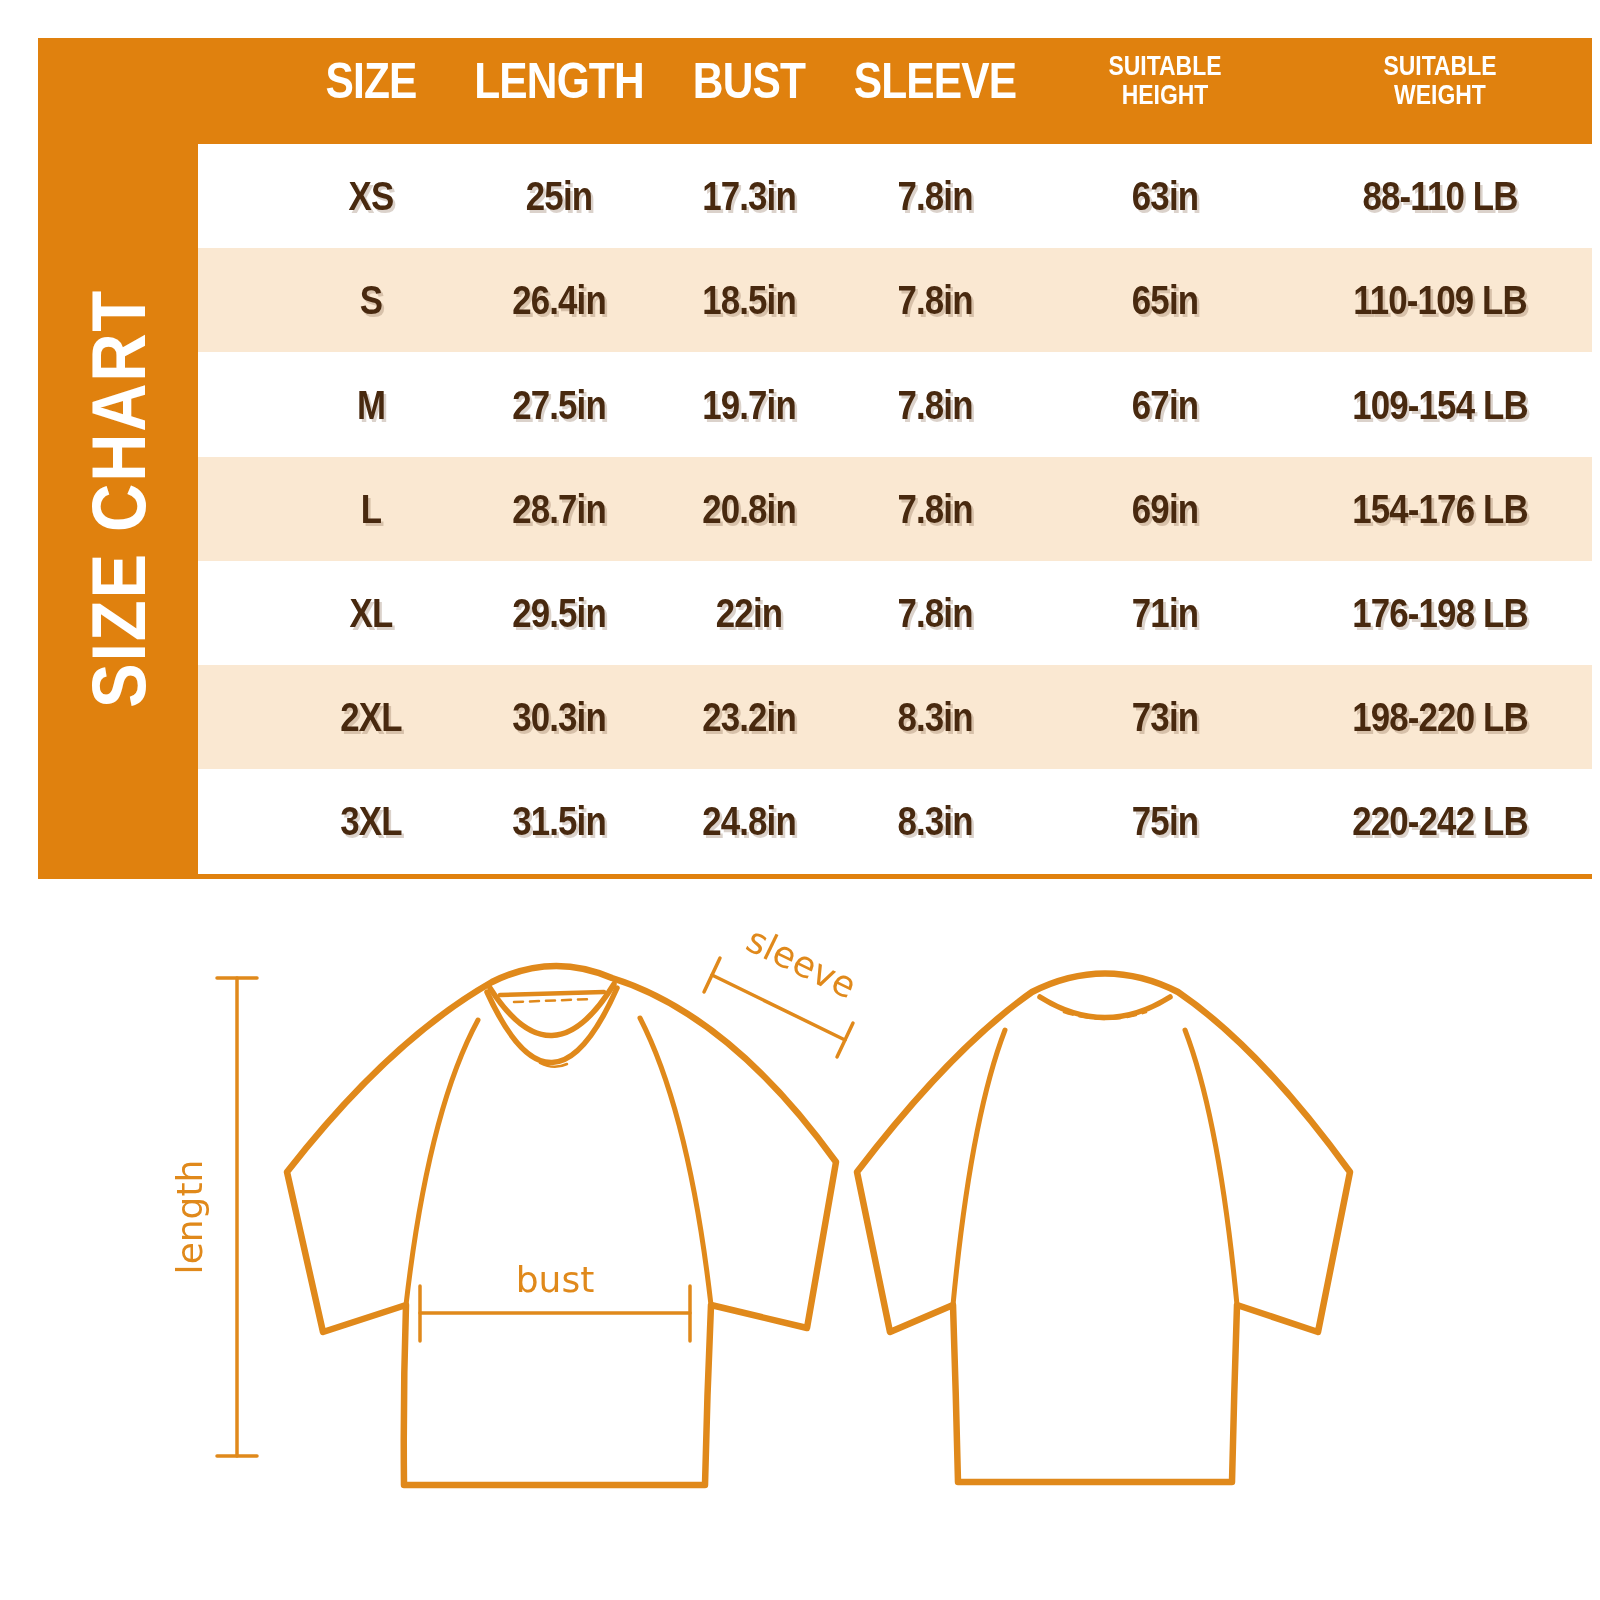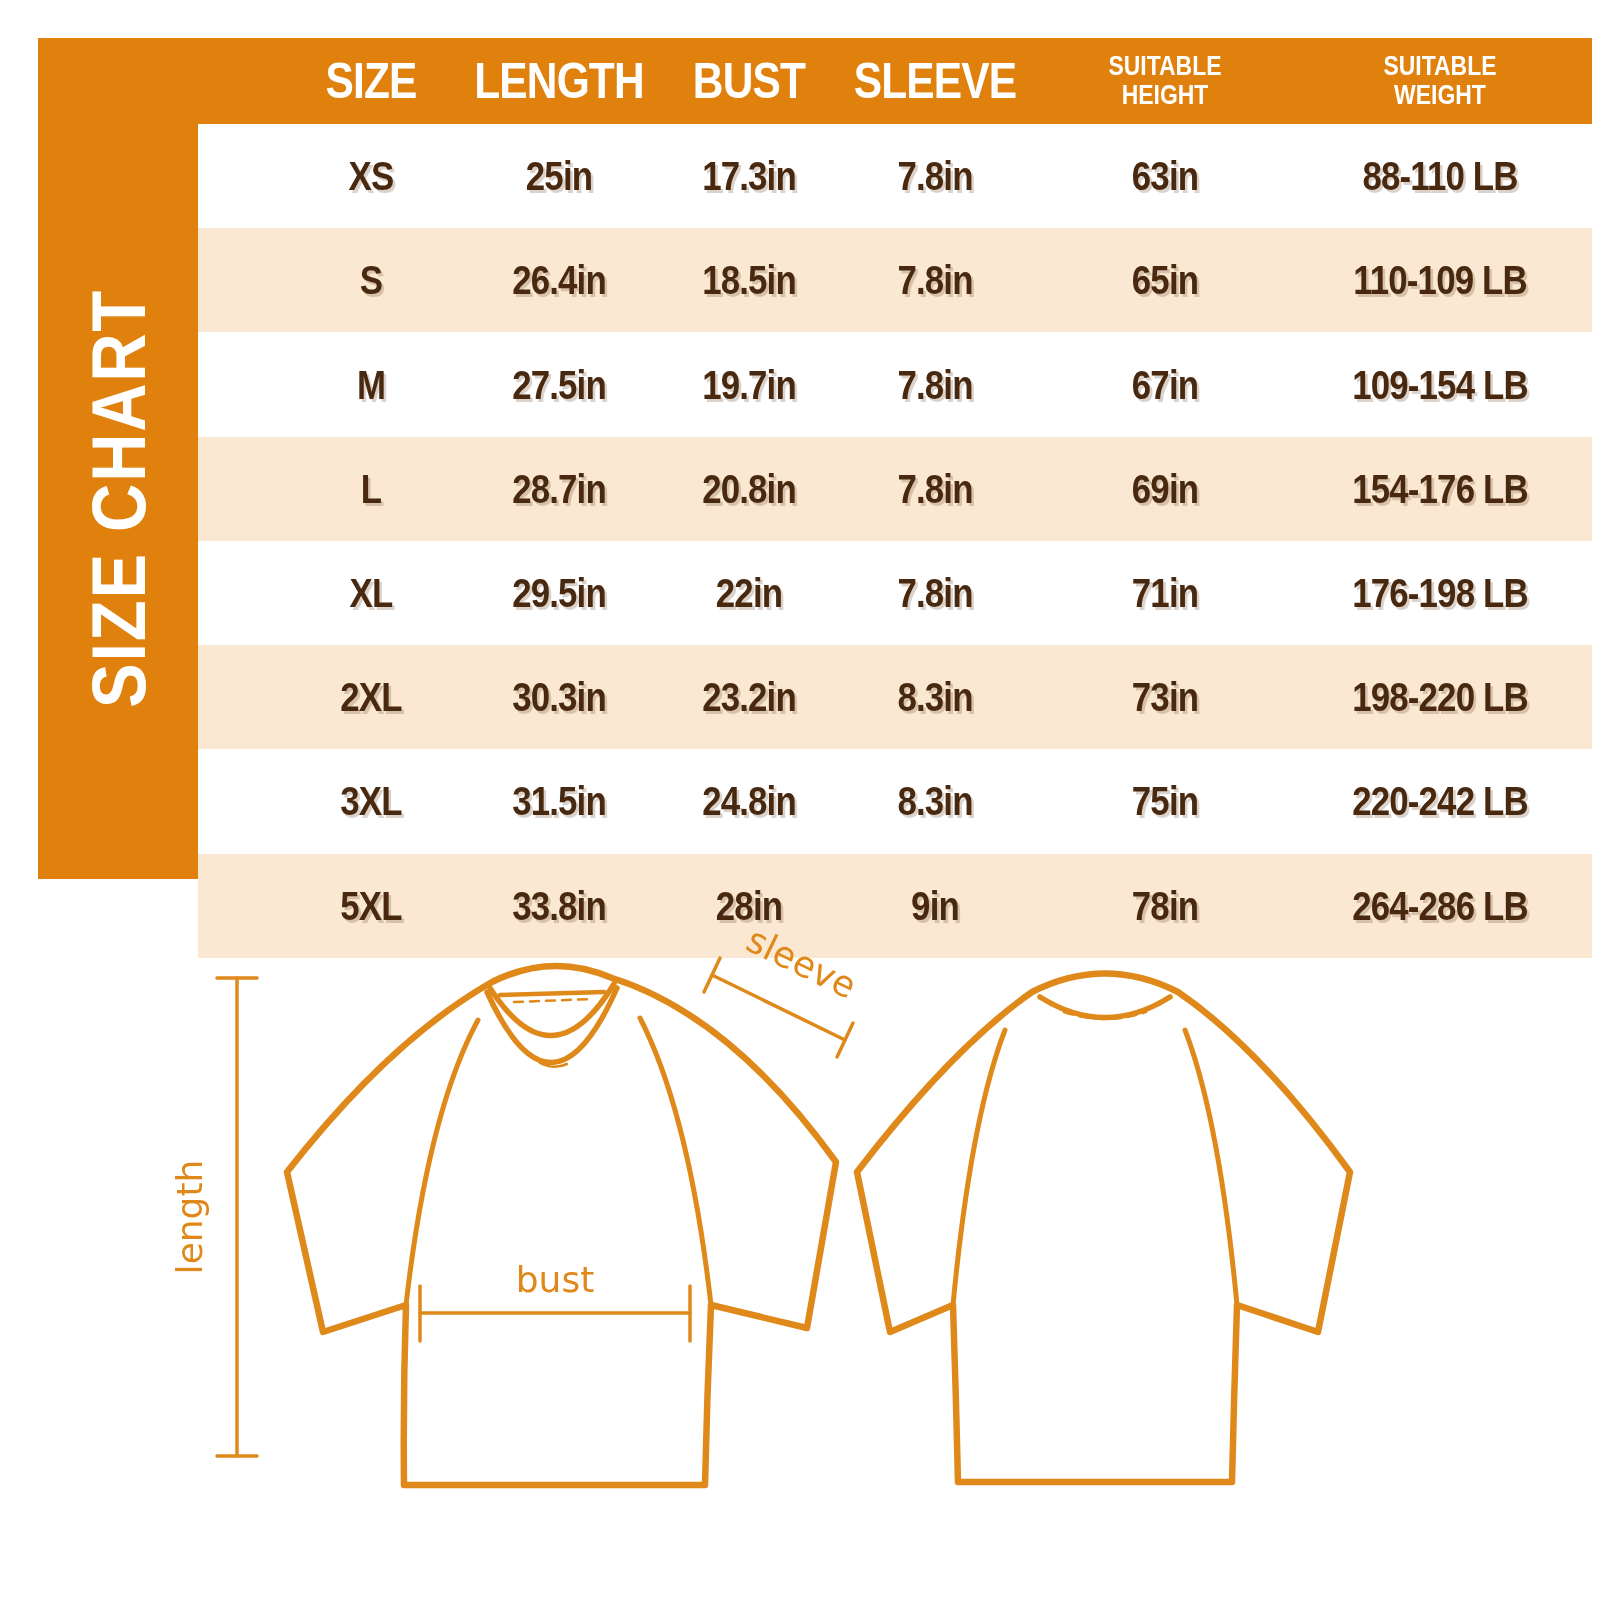--- a/index.html
+++ b/index.html
@@ -33,21 +33,21 @@
     white-space:nowrap;text-align:center;
   }
   .hcell.small{
     font-size:27px;line-height:1.08;white-space:normal;width:160px;
     letter-spacing:0;
   }
   .c1{left:12.4%;} .c2{left:25.9%;} .c3{left:39.5%;}
   .c4{left:52.9%;} .c5{left:69.4%;} .c6{left:89.1%;}
 
   .rows{
-    position:absolute;left:160px;top:86px;width:1394px;height:938px;
+    position:absolute;left:160px;top:106px;width:1394px;height:938px;
     display:grid;grid-template-rows:repeat(9,1fr);
   }
   .row{position:relative;background:#ffffff;}
   .row:nth-child(even){background:#FAE8D2;}
   .cell{
     position:absolute;top:50%;
     transform:translate(-50%,-50%) scaleX(0.85);
     color:#48290F;font-weight:bold;font-size:41px;letter-spacing:-1px;
     white-space:nowrap;text-align:center;
     text-shadow:3px 3px 0 rgba(125,95,68,0.28);
@@ -129,28 +129,20 @@
       <div class="cell c6">198-220 LB</div>
     </div>
     <div class="row">
       <div class="cell c1">3XL</div>
       <div class="cell c2">31.5in</div>
       <div class="cell c3">24.8in</div>
       <div class="cell c4">8.3in</div>
       <div class="cell c5">75in</div>
       <div class="cell c6">220-242 LB</div>
     </div>
-    <div class="row">
-      <div class="cell c1">5XL</div>
-      <div class="cell c2">33.8in</div>
-      <div class="cell c3">28in</div>
-      <div class="cell c4">9in</div>
-      <div class="cell c5">78in</div>
-      <div class="cell c6">264-286 LB</div>
-    </div>
   </div>
 </div>
 
 <svg class="diagram" viewBox="0 0 1600 700">
 
   <g>
     <path class="shirt-line" stroke-width="6.5" d="M 287,272 Q 390,140 492,82 Q 552,52 612,78 Q 730,115 836,262 L 807,428 L 711,405 Q 707,495 705,585 L 404,585 Q 403,495 406,405 L 323,432 Z"></path>
     <path class="shirt-line" stroke-width="4.5" d="M 500,95 L 604,92"></path>
     <path class="shirt-line" stroke-width="2.5" stroke-dasharray="9 7" d="M 514,102 L 592,99"></path>
     <path class="shirt-line" stroke-width="5.5" d="M 490,88 Q 552,185 614,84"></path>

